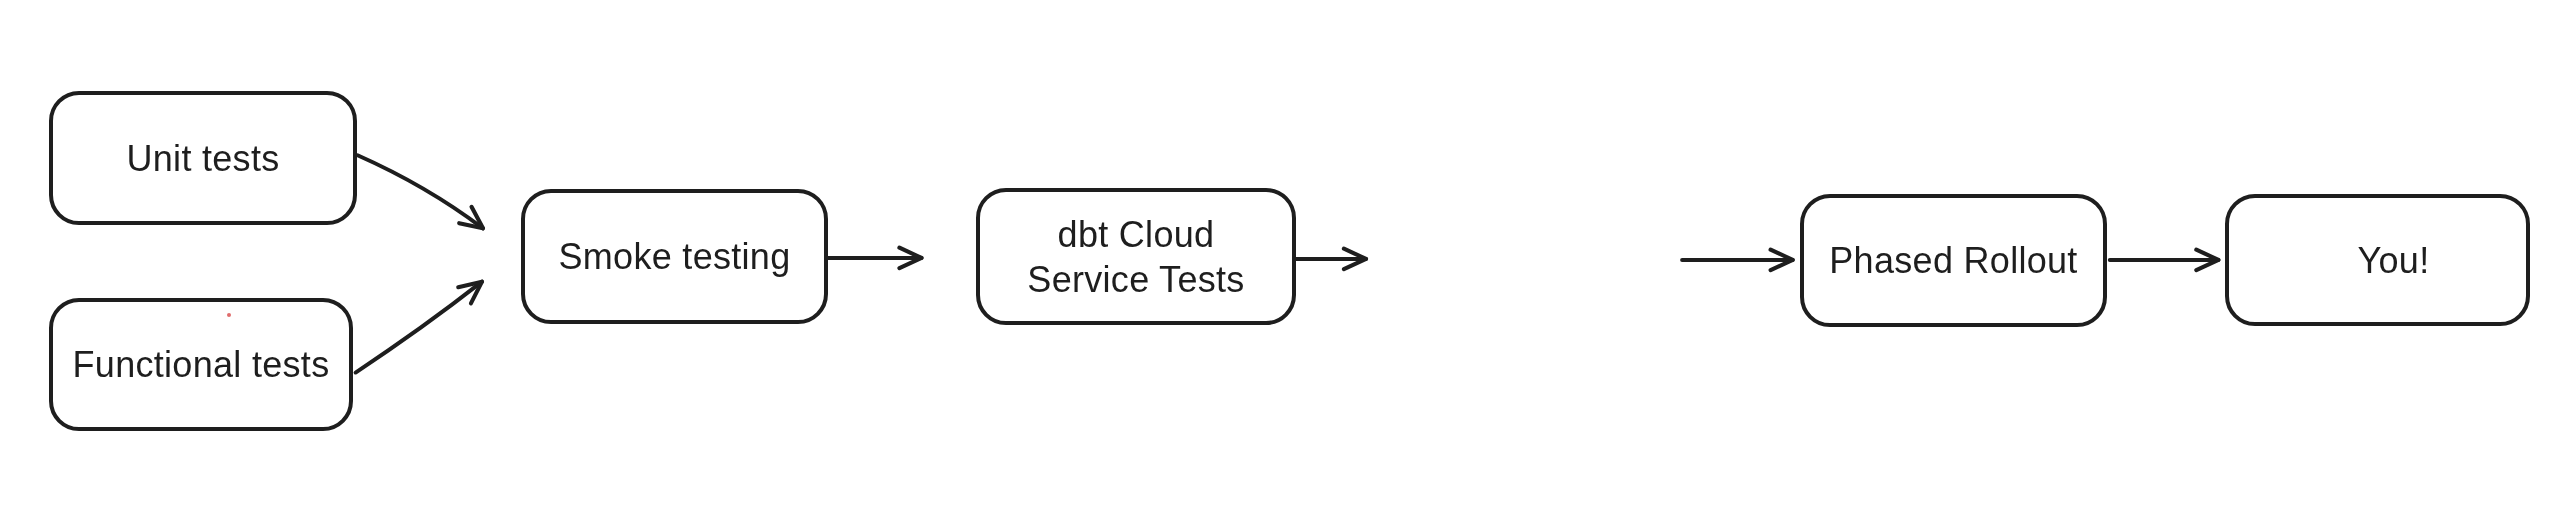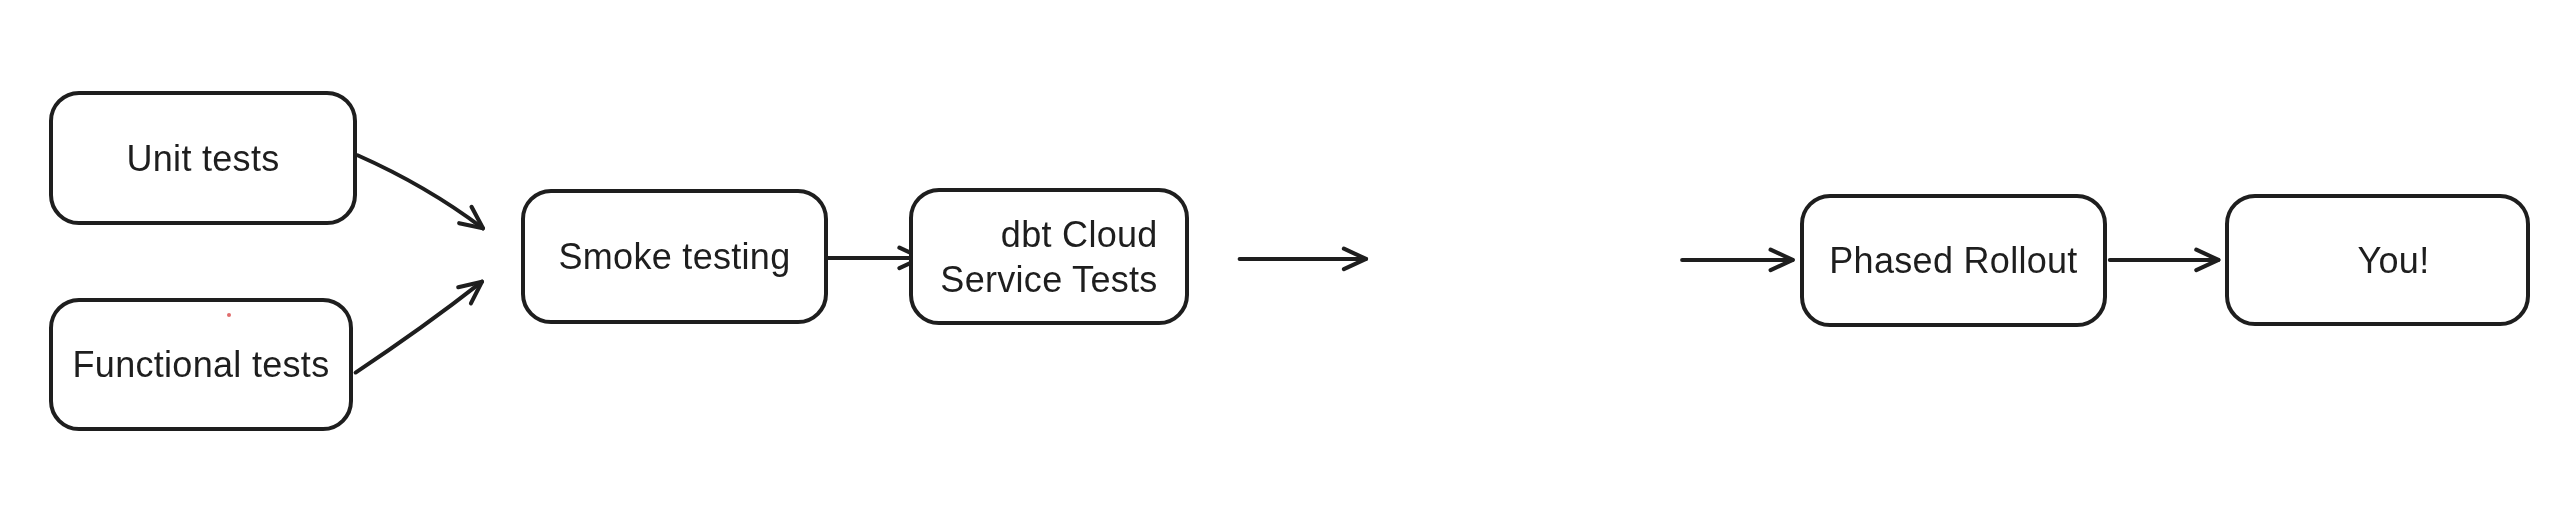--- a/index.html
+++ b/index.html
@@ -34,21 +34,21 @@
     font-size: 36px;
     line-height: 1.25;
     color: #1e1e1e;
     white-space: nowrap;
     letter-spacing: 0.3px;
   }
   
   .n-unit       { left:  49px; top:  91px; width: 308px; height: 134px; }
   .n-functional { left:  49px; top: 298px; width: 304px; height: 133px; }
   .n-smoke      { left: 491px; top: 189px; width: 307px; height: 135px; margin-left: 30px; }
-  .n-dbt        { left: 909px; top: 188px; width: 280px; height: 137px; text-align: right; }
+  .n-dbt        { left: 976px; top: 188px; width: 320px; height: 137px; }
   .n-canary     { left:1373px; top: 191px; width: 306px; height: 135px; }
   .n-phased     { left:1800px; top: 194px; width: 307px; height: 133px; text-align: center; }
   .n-you        { left:2225px; top: 194px; width: 305px; height: 132px; padding-left: 32px; }
   .red-dot {
     position: absolute;
     left: 227px; top: 313px;
     width: 4px; height: 4px;
     background: #e06c6c;
     border-radius: 50%;
   }

